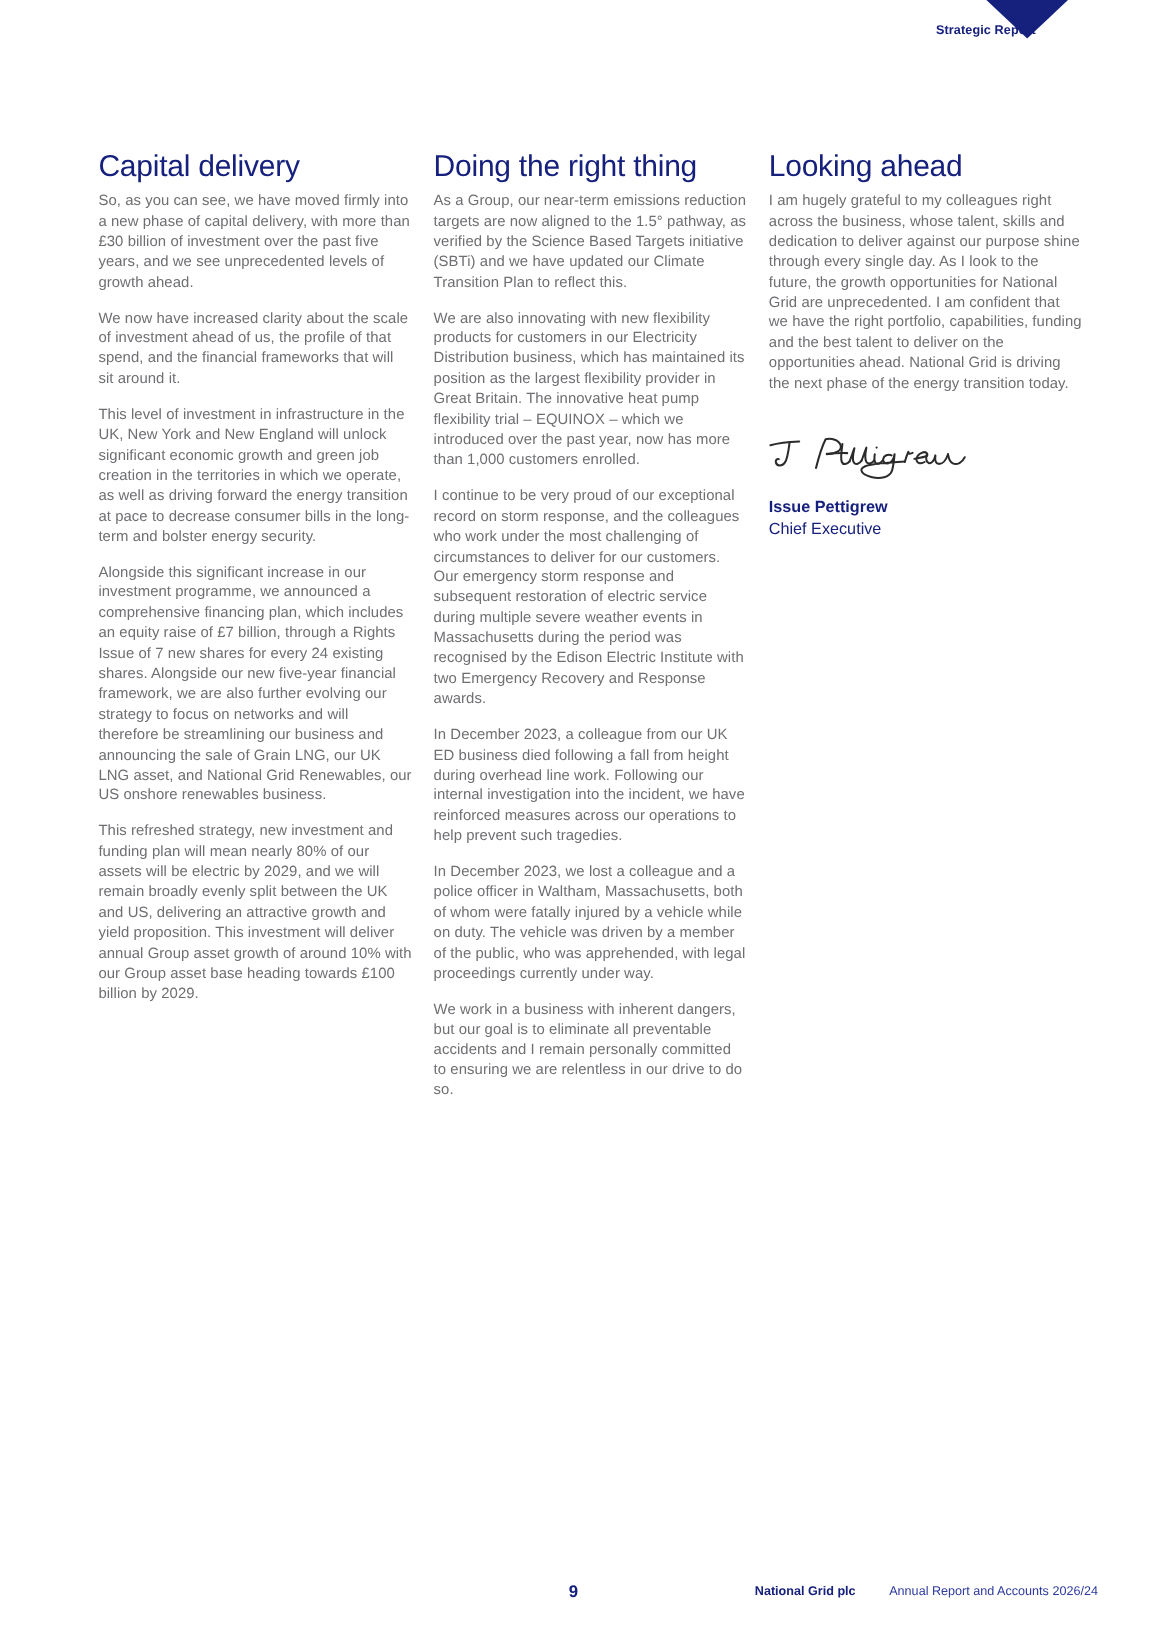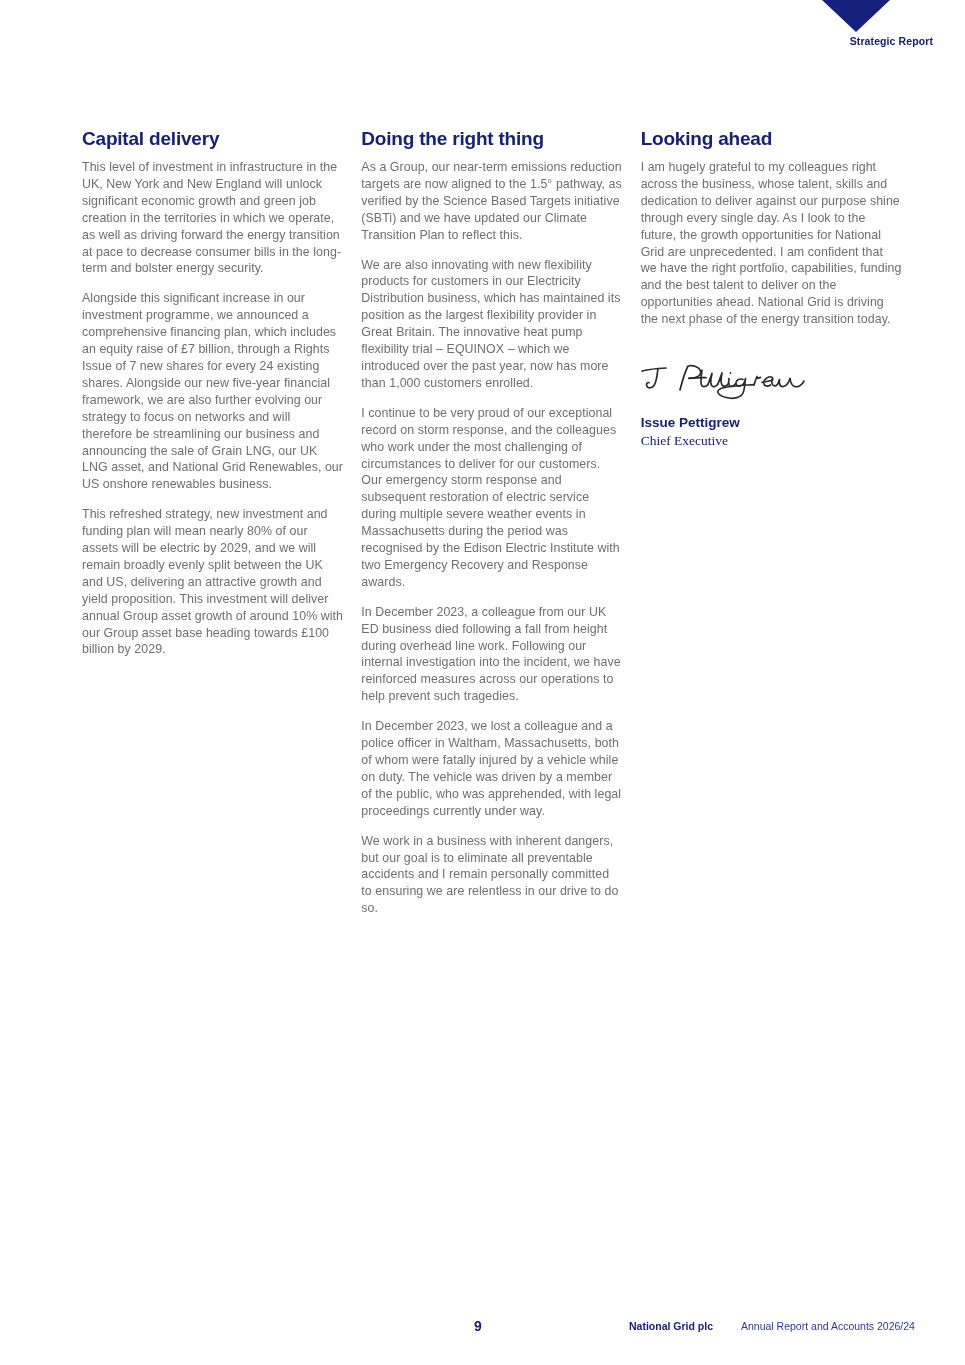--- a/index.html
+++ b/index.html
@@ -30,24 +30,24 @@
     top: 0;
     left: 42px;
     width: 0;
     height: 0;
     border-left: 34px solid transparent;
     border-right: 34px solid transparent;
     border-top: 32px solid #16207d;
   }
   .tab-label {
     position: absolute;
-    top: 35px;
+    top: 19px;
     left: 0;
     width: 153px;
-    text-align: right;
+    text-align: left;
     font-size: 10.5px;
     font-weight: bold;
     color: #16207d;
     letter-spacing: 0.1px;
     white-space: nowrap;
   }
 
   
   .columns {
     position: absolute;
@@ -58,23 +58,23 @@
     gap: 0;
   }
   .col {
     width: 265px;
     margin-right: 18px;
   }
   .col:last-child { margin-right: 0; }
 
   h2.col-title {
     margin: 0 0 9px 0;
-    font-size: 19px;
+    font-size: 25px;
     line-height: 22px;
-    font-weight: bold;
+    font-weight: normal;
     color: #16207d;
     letter-spacing: -0.2px;
   }
 
   p.body-para {
     margin: 0 0 13px 0;
     font-size: 12.4px;
     line-height: 16.9px;
     color: #6e6f72;
     letter-spacing: 0.005em;
@@ -98,21 +98,20 @@
     line-height: 18px;
     font-weight: bold;
     color: #16207d;
   }
   .sig-role {
     margin: 0;
     font-size: 13.5px;
     line-height: 18px;
     color: #16207d;
     font-weight: normal;
-    font-family: Liberation Serif, serif;
   }
 
   
   .footer {
     position: absolute;
     left: 0;
     top: 1318px;
     width: 965px;
     height: 24px;
   }
@@ -148,20 +147,22 @@
 
 <div class="tab-marker">
   <div class="tab-triangle"></div>
   <div class="tab-label">Strategic Report</div>
 </div>
 
 <div class="columns">
 
   <div class="col">
     <h2 class="col-title">Capital delivery</h2>
+    <p class="body-para">So, as you can see, we have moved firmly into a new phase of capital delivery, with more than £30 billion of investment over the past five years, and we see unprecedented levels of growth ahead.</p>
+    <p class="body-para">We now have increased clarity about the scale of investment ahead of us, the profile of that spend, and the financial frameworks that will sit around it.</p>
     <p class="body-para">This level of investment in infrastructure in the UK, New York and New England will unlock significant economic growth and green job creation in the territories in which we operate, as well as driving forward the energy transition at pace to decrease consumer bills in the long-term and bolster energy security.</p>
     <p class="body-para">Alongside this significant increase in our investment programme, we announced a comprehensive financing plan, which includes an equity raise of £7 billion, through a Rights Issue of 7 new shares for every 24 existing shares. Alongside our new five-year financial framework, we are also further evolving our strategy to focus on networks and will therefore be streamlining our business and announcing the sale of Grain LNG, our UK LNG asset, and National Grid Renewables, our US onshore renewables business.</p>
     <p class="body-para">This refreshed strategy, new investment and funding plan will mean nearly 80% of our assets will be electric by 2029, and we will remain broadly evenly split between the UK and US, delivering an attractive growth and yield proposition. This investment will deliver annual Group asset growth of around 10% with our Group asset base heading towards £100 billion by 2029.</p>
   </div>
 
   <div class="col">
     <h2 class="col-title">Doing the right thing</h2>
     <p class="body-para">As a Group, our near-term emissions reduction targets are now aligned to the 1.5° pathway, as verified by the Science Based Targets initiative (SBTi) and we have updated our Climate Transition Plan to reflect this.</p>
     <p class="body-para">We are also innovating with new flexibility products for customers in our Electricity Distribution business, which has maintained its position as the largest flexibility provider in Great Britain. The innovative heat pump flexibility trial – EQUINOX – which we introduced over the past year, now has more than 1,000 customers enrolled.</p>
     <p class="body-para">I continue to be very proud of our exceptional record on storm response, and the colleagues who work under the most challenging of circumstances to deliver for our customers. Our emergency storm response and subsequent restoration of electric service during multiple severe weather events in Massachusetts during the period was recognised by the Edison Electric Institute with two Emergency Recovery and Response awards.</p>

